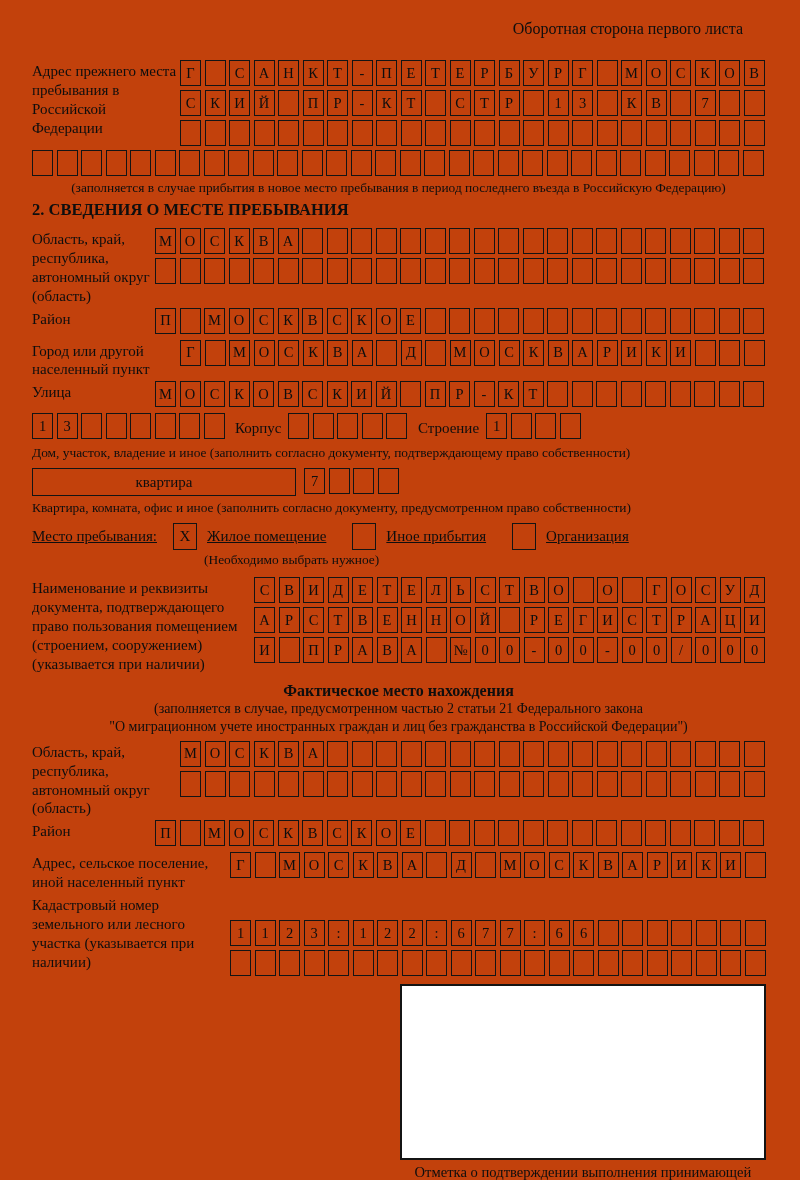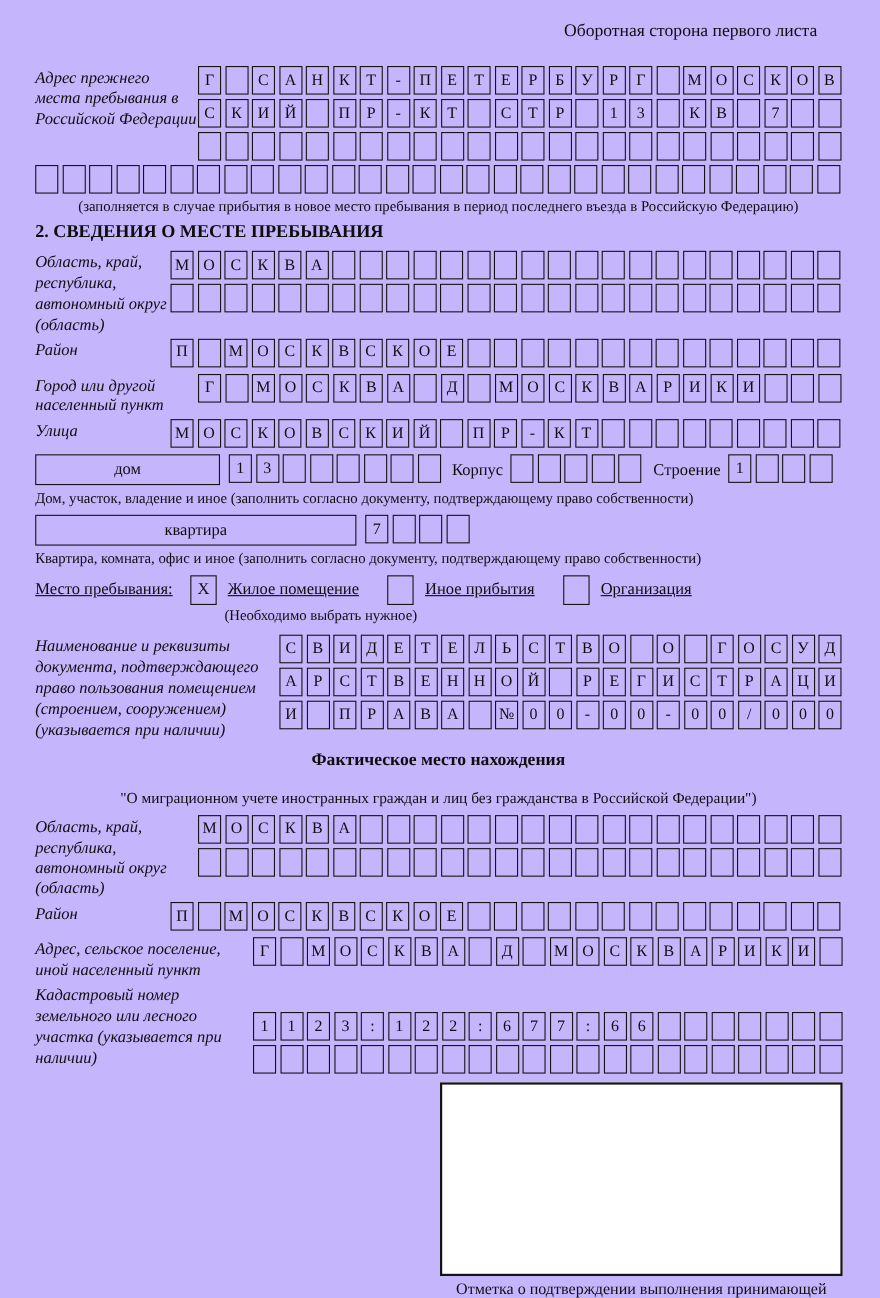--- a/index.html
+++ b/index.html
@@ -1,37 +1,36 @@
 <!DOCTYPE html>
 <html><head>
 <meta charset="utf-8">
 <style>
   html,body{margin:0;padding:0;background:#ffffff;}
   .page{
     position:relative;
     width:800px;height:1180px;
     box-sizing:border-box;
     padding:16px 35px 16px 32px;
-    background:#c4b5fd;
+    background:#c2410c;
     color:#0e0e0e;
     font-family:"Liberation Serif", "DejaVu Serif", serif;
     overflow:hidden;
   }
   .header-note{
     text-align:right;
     font-size:16px;
     margin:4px 22px 22px 0;
   }
   .flexrow{display:flex;align-items:flex-start;}
   .fieldlabel{
     flex:0 0 auto;
     font-size:15px;
     line-height:1.26;
     padding-top:2px;
-    font-style:italic;
   }
   .w123{width:123px;}
   .w148{width:148px;}
   .w198{width:198px;}
   .w222{width:222px;}
   .rows{flex:1 1 auto;}
   .cellrow{display:flex;height:26px;margin-bottom:4px;}
   .cell{
     box-sizing:border-box;
     flex:0 0 auto;
@@ -49,39 +48,39 @@
   }
   .h2{
     font-size:16.5px;
     font-weight:bold;
     margin:4px 0 8px 0;
   }
   .h3{
     font-size:16px;
     font-weight:bold;
     text-align:center;
-    margin:8px 0 19px 0;
+    margin:8px 0 1px 0;
   }
   .mb4{margin-bottom:4px;}
   .mb2{margin-bottom:2px;}
   .caption{
     font-size:13.4px;
     margin:2px 0 7px 0;
   }
   .labelbox{
     box-sizing:border-box;
     border:1.8px solid #141414;
     height:28px;
     display:flex;align-items:center;justify-content:center;
     font-size:15px;
     margin-right:8px;
     flex:0 0 auto;
   }
   .labelbox.dom{width:168px;}
-  .labelbox.kvartira{width:292px;}
+  .labelbox.kvartira{width:264px;}
   .inline-cap{
     font-size:15px;
     align-self:center;
     margin:0 7px;
     white-space:nowrap;
   }
   .mesto{align-items:center;margin:6px 0 2px 0;}
   .mesto-label{font-size:15px;margin-right:16px;white-space:nowrap;text-decoration:underline;}
   .checkbox{
     box-sizing:border-box;
@@ -389,21 +388,20 @@
         <span class="cell"></span>
         <span class="cell"></span>
         <span class="cell"></span>
         <span class="cell"></span>
         <span class="cell"></span>
         <span class="cell"></span>
       </div>
   </div>
 
   <div class="flexrow mb2">
-    <div class="labelbox dom">дом</div>
     <div class="cellrow">
         <span class="cell">1</span>
         <span class="cell">3</span>
         <span class="cell"></span>
         <span class="cell"></span>
         <span class="cell"></span>
         <span class="cell"></span>
         <span class="cell"></span>
         <span class="cell"></span>
       </div>
@@ -427,21 +425,21 @@
 
   <div class="flexrow mb2">
     <div class="labelbox kvartira">квартира</div>
     <div class="cellrow">
         <span class="cell">7</span>
         <span class="cell"></span>
         <span class="cell"></span>
         <span class="cell"></span>
       </div>
   </div>
-  <div class="caption">Квартира, комната, офис и иное (заполнить согласно документу, подтверждающему право собственности)</div>
+  <div class="caption">Квартира, комната, офис и иное (заполнить согласно документу, предусмотренном право собственности)</div>
 
   <div class="flexrow mesto">
     <span class="mesto-label">Место пребывания:</span>
     <span class="checkbox">X</span>
     <span class="optlabel">Жилое помещение</span>
     <span class="checkbox"></span>
     <span class="optlabel">Иное прибытия</span>
     <span class="checkbox"></span>
     <span class="optlabel">Организация</span>
   </div>
@@ -516,20 +514,21 @@
           <span class="cell">0</span>
           <span class="cell">/</span>
           <span class="cell">0</span>
           <span class="cell">0</span>
           <span class="cell">0</span>
         </div>
     </div>
   </div>
 
   <div class="h3">Фактическое место нахождения</div>
+  <div class="fact-note">(заполняется в случае, предусмотренном частью 2 статьи 21 Федерального закона</div>
   <div class="fact-note">"О миграционном учете иностранных граждан и лиц без гражданства в Российской Федерации")</div>
 
   <div class="flexrow mb2" style="margin-top:6px;">
     <div class="fieldlabel w148">Область, край, республика, автономный округ (область)</div>
     <div class="rows">
       <div class="cellrow">
           <span class="cell">М</span>
           <span class="cell">О</span>
           <span class="cell">С</span>
           <span class="cell">К</span>

